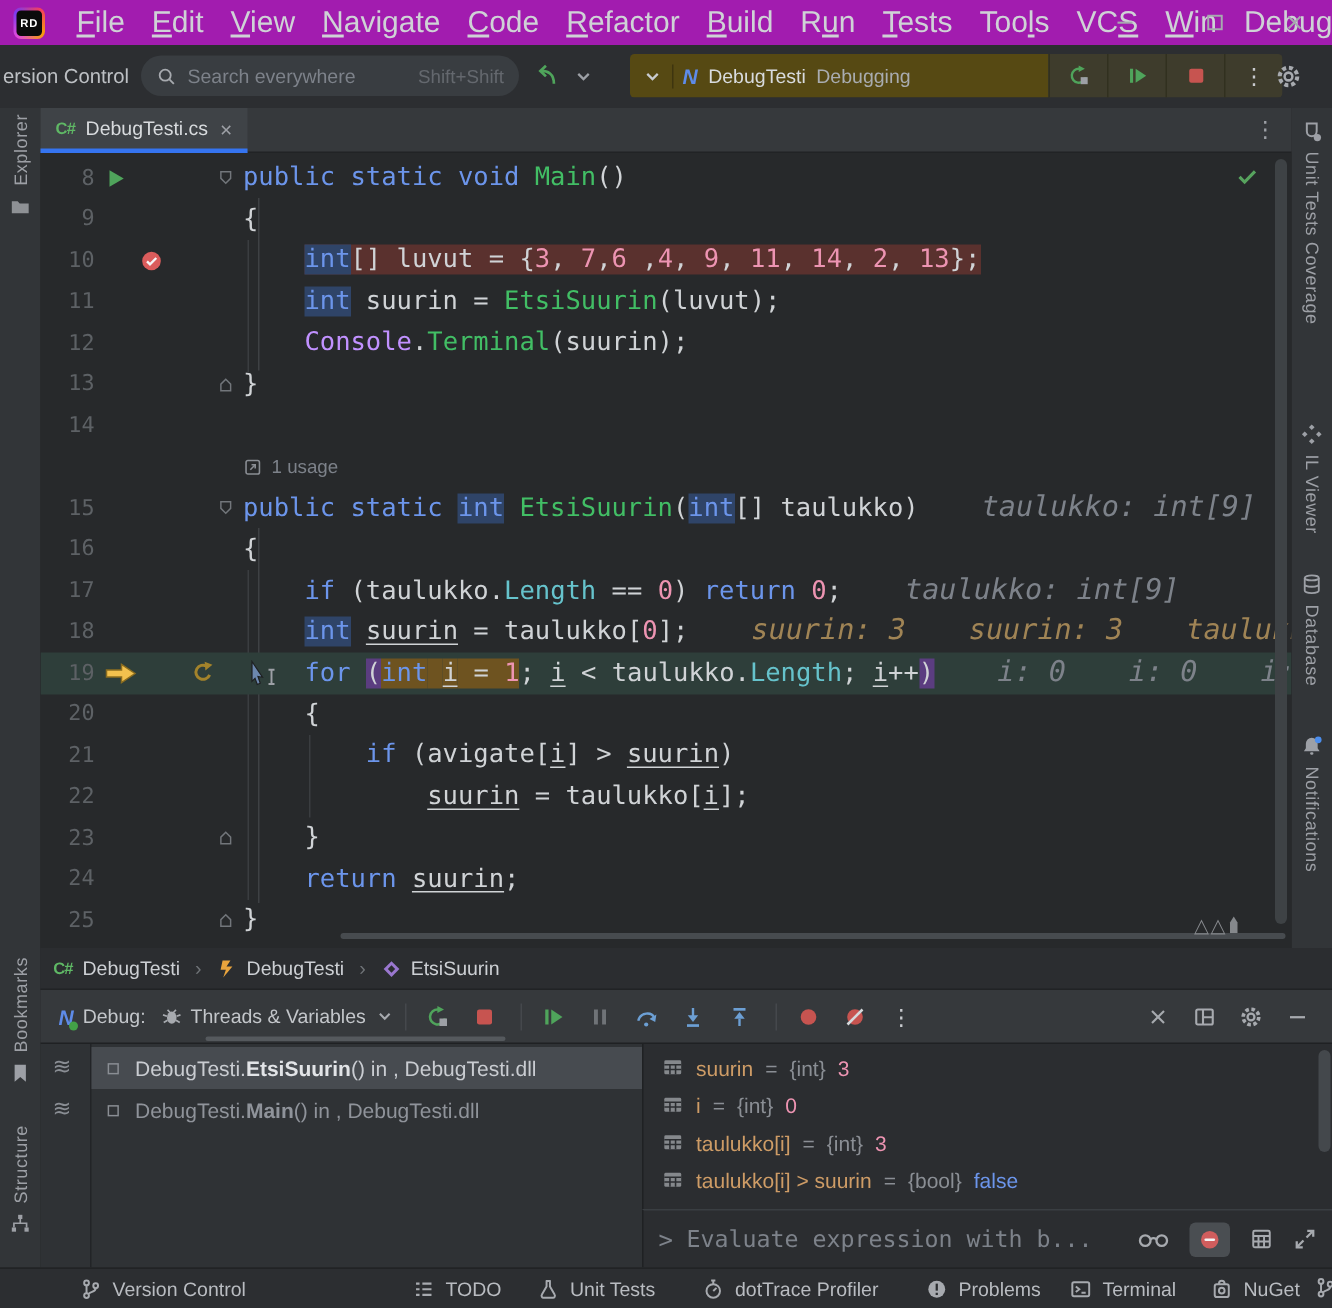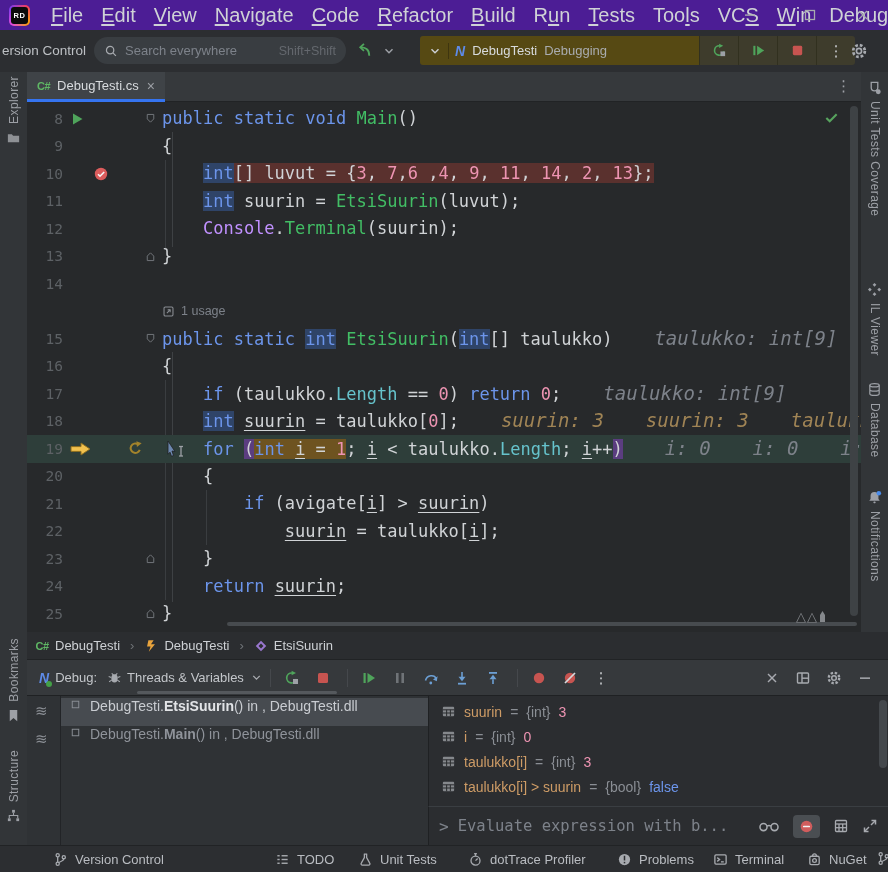--- a/index.html
+++ b/index.html
@@ -1,21 +1,21 @@
 <!DOCTYPE html>
 <html><head>
 <meta charset="utf-8">
 <style>
   html,body{margin:0;padding:0;width:888px;height:872px;overflow:hidden;background:#232527;
     font-family:"Liberation Sans",sans-serif;color:#C8CACE;-webkit-font-smoothing:antialiased;}
   .icon{display:inline-flex;width:16px;height:16px;align-items:center;justify-content:center;flex:none}
   .icon svg{width:100%;height:100%}
   .green{color:#4FA45B}.blue{color:#6C9FD4}.gray{color:#A7AAAF}
   
-  #titlebar{position:absolute;top:0;left:0;width:888px;height:30px;background:#4c1d95;display:flex;align-items:center}
+  #titlebar{position:absolute;top:0;left:0;width:888px;height:30px;background:#a21caf;display:flex;align-items:center}
   .logo{width:21px;height:21px;margin-left:9px;border-radius:5px;position:relative;flex:none;
     background:conic-gradient(from 40deg,#F43F5E,#F59E0B,#E14AD9,#7C3AED,#F43F5E)}
   .logo-in{position:absolute;inset:2px;background:#0b0b0b;border-radius:3px;color:#fff;font-size:7.5px;
     font-weight:bold;display:flex;align-items:center;justify-content:center;letter-spacing:.5px}
   #menus{display:flex;margin-left:12px;font-size:20px;color:#CFD2D6}
   .menu-item{padding:0 9px;line-height:30px;cursor:default}
   .menu-item .mn{text-decoration:underline;text-underline-offset:2px}
   .winctl{position:absolute;top:0;height:30px;display:flex;align-items:center;justify-content:center;width:40px;color:#C8CACE}
   
   #toolbar{position:absolute;top:30px;left:0;width:888px;height:42px;background:#2C2E31;border-bottom:1px solid #212325}
@@ -93,21 +93,21 @@
   #debugbar .vlabel{font-size:13px;color:#C3C6CA;margin:0 6px 0 5px}
   .dbtn{width:28px;height:24px;display:flex;align-items:center;justify-content:center;margin-right:3px;border-radius:3px}
   .dsep{width:1px;height:18px;background:#45484C;margin:0 7px}
   #db-right{margin-left:auto;display:flex;align-items:center;margin-right:6px}
   #db-hthumb{position:absolute;left:110px;bottom:1px;width:200px;height:3px;background:#55595D;border-radius:2px}
   
   #frames{position:absolute;top:696px;left:27px;width:401px;height:149px;background:#2F3235}
   #frames .threadcol{position:absolute;left:0;top:0;width:33px;height:100%;border-right:1px solid #222427}
   .thread-ic{position:absolute;left:8px;font-size:15px;color:#8A8E94;font-family:"DejaVu Sans",sans-serif}
   #framerows{position:absolute;left:34px;top:2px;right:0}
-  .frow{height:28px;display:flex;padding-left:8px;gap:8px;font-size:14px;color:#C9CCD1;white-space:nowrap;overflow:hidden}
+  .frow{height:28px;display:flex;align-items:center;padding-left:8px;gap:8px;font-size:14px;color:#C9CCD1;white-space:nowrap;overflow:hidden}
   .frow.selrow{background:#474B50}
   .frow b{font-weight:bold;color:#E2E4E7}
   .frow.dimrow,.frow.dimrow b{color:#8F939A}
   #vars{position:absolute;top:696px;left:428px;width:460px;height:110px;background:#2B2D30;border-left:1px solid #1F2123}
   .vrow{height:25px;display:flex;align-items:center;padding-left:12px;gap:8px;font-size:14px;white-space:nowrap}
   .vname{color:#CE9C66}.veq{color:#8A8E94}.vtype{color:#8A8E94}
   .vval.pink{color:#ED94B2}.vval.blue{color:#6C95EB}
   #vars-scroll{position:absolute;right:2px;top:4px;width:8px;height:68px;background:#44484C;border-radius:4px}
   
   #evaluate{position:absolute;top:806px;left:428px;width:460px;height:39px;background:#2B2D30;border-left:1px solid #1F2123;

